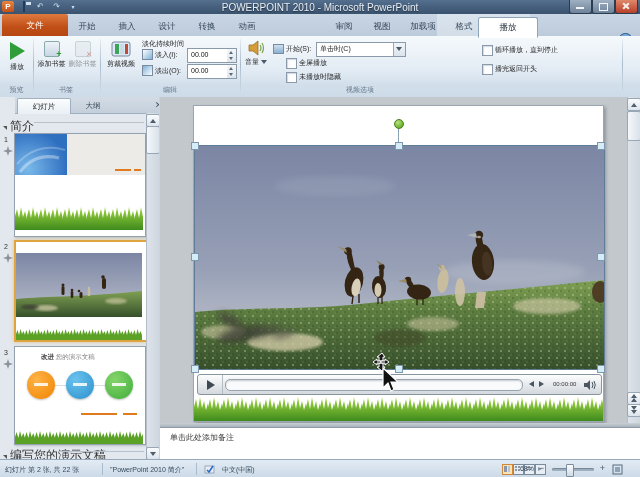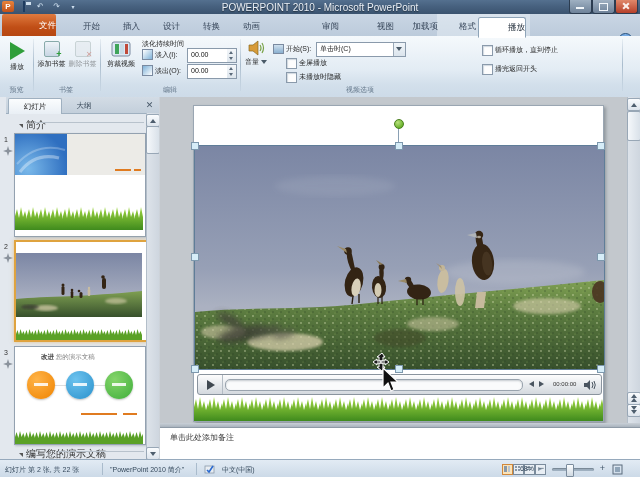--- a/index.html
+++ b/index.html
@@ -29,22 +29,22 @@
     height:8px;background:#fbeeea}
   #close-glyph:before{transform:rotate(45deg)}#close-glyph:after{transform:rotate(-45deg)}
   #title-text{left:0;right:0;top:2px;text-align:center;color:#e9eff6;font-size:10px;
     text-shadow:0 1px 1px #23313f}
   #ctx-header{left:437px;top:0;width:93px;height:14px;text-align:center;line-height:15px;
     background:linear-gradient(rgba(234,242,248,.38),rgba(200,216,230,.18));
     border-radius:0 0 3px 3px;color:#8c2c0d;font-size:7.5px}
   
   #tabrow{left:0;top:14px;width:640px;height:22px;
     background:linear-gradient(#c9d6e4,#bccbdb);border-bottom:1px solid #8ea4b8}
-  .tab{position:absolute;top:3px;height:19px;line-height:19px;text-align:right;color:#37465a;
-    font-size:8.5px;padding:0 0}
+  .tab{position:absolute;top:3px;height:19px;line-height:19px;text-align:center;color:#37465a;
+    font-size:8.5px;padding:0 6px}
   #tab-file{left:2px;top:0;width:54px;height:22px;line-height:22px;color:#fff;
     background:linear-gradient(#df7a3e,#c04e16 60%,#b64712);border-radius:2px 2px 0 0}
   #ctx-tint{left:437px;top:0;width:93px;height:22px;background:rgba(238,244,249,.45)}
   #tab-play{background:#fff;border:1px solid #8ea4b8;border-bottom:1px solid #fff;
     border-radius:2.5px 2.5px 0 0;color:#1f2b38;z-index:3}
   #ribbon-collapse{left:602px;top:22px;width:10px;height:8px;color:#5d7288;font-size:7px;line-height:8px;text-align:center}
   #help-btn{left:618px;top:19px;width:13px;height:13px;border-radius:50%;
     background:linear-gradient(#7fb2e8,#2f6cc0);color:#fff;text-align:center;line-height:13px;
     font-size:9px;font-weight:bold;border:1px solid #26517e}
   
@@ -64,28 +64,28 @@
   .spinner{position:absolute;width:9px;height:13px;border:1px solid #8a9aab;border-left:none;
     background:linear-gradient(#f4f7fa,#dde5ec)}
   .sp-up,.sp-dn{position:absolute;left:2px;width:0;height:0;border-left:2.5px solid transparent;
     border-right:2.5px solid transparent}
   .sp-up{top:2px;border-bottom:3px solid #5a6a7a}
   .sp-dn{bottom:2px;border-top:3px solid #5a6a7a}
   .tri-d{width:0;height:0;border-left:3px solid transparent;border-right:3px solid transparent;
     border-top:4px solid #4a5a68;display:inline-block}
   
   #panel{left:0;top:97px;width:159px;height:362px;background:#e3e8ee;border-right:1px solid #aab6c2}
-  #panel-tabs{left:6px;top:0;width:169px;height:16px;background:linear-gradient(#d3dce5,#c3cfdb);
+  #panel-tabs{left:15px;top:0;width:169px;height:16px;background:linear-gradient(#d3dce5,#c3cfdb);
     border-bottom:1px solid #9fb0c0}
   .ptab{position:absolute;top:1px;height:15px;line-height:15px;text-align:center;font-size:7.5px;color:#3c4c5c}
   #ptab-slides{left:2px;width:52px;background:linear-gradient(#fbfdfe,#e9eff5);
     border:1px solid #9fb0c0;border-bottom:none;border-radius:2px 2px 0 0;color:#222}
   #panel-close{left:138px;top:3px;width:11px;height:11px;color:#4a5a6a;font-size:9px;
     line-height:11px;text-align:center}
-  .secthdr{position:absolute;left:19px;font-size:10px;color:#333;white-space:nowrap}
+  .secthdr{position:absolute;left:3px;font-size:12px;color:#333;white-space:nowrap}
   .secttri{display:inline-block;width:0;height:0;border-left:4px solid transparent;
     border-top:4px solid #555;margin-right:3px}
   .thumb{position:absolute;left:14px;width:130px;background:#fff;border:1px solid #93a1b0;
     box-shadow:1px 1px 2px rgba(60,70,80,.25);overflow:hidden}
   .slidenum{position:absolute;left:4px;font-size:7px;color:#333}
   .star-ico{position:absolute;left:3px}
   
   .sb-track{position:absolute;background:linear-gradient(90deg,#dde3ea,#cdd5de);border-left:1px solid #b3bec9}
   .sb-btn{position:absolute;width:12px;height:11px;background:linear-gradient(#fafcfe,#dde4ec);
     border:1px solid #98a7b6;border-radius:2px}
@@ -146,21 +146,21 @@
 </div>
 
 <div class="a" id="tabrow">
   <div class="a" id="ctx-tint"></div>
   <div class="tab" id="tab-file">文件</div>
   <div class="tab" style="left:62px;width:38px">开始</div>
   <div class="tab" style="left:102px;width:38px">插入</div>
   <div class="tab" style="left:142px;width:38px">设计</div>
   <div class="tab" style="left:182px;width:38px">转换</div>
   <div class="tab" style="left:222px;width:38px">动画</div>
-  <div class="tab" style="left:303px;width:36px">审阅</div>
+  <div class="tab" style="left:320px;width:36px">审阅</div>
   <div class="tab" style="left:358px;width:36px">视图</div>
   <div class="tab" style="left:396px;width:42px">加载项</div>
   <div class="tab" style="left:440px;width:36px">格式</div>
   <div class="tab" id="tab-play" style="left:478px;width:46px">播放</div>
   <div class="a" id="ribbon-collapse">˄</div>
   <div class="a" id="help-btn">?</div>
 </div>
 
 <div class="a" id="ribbon">
 

